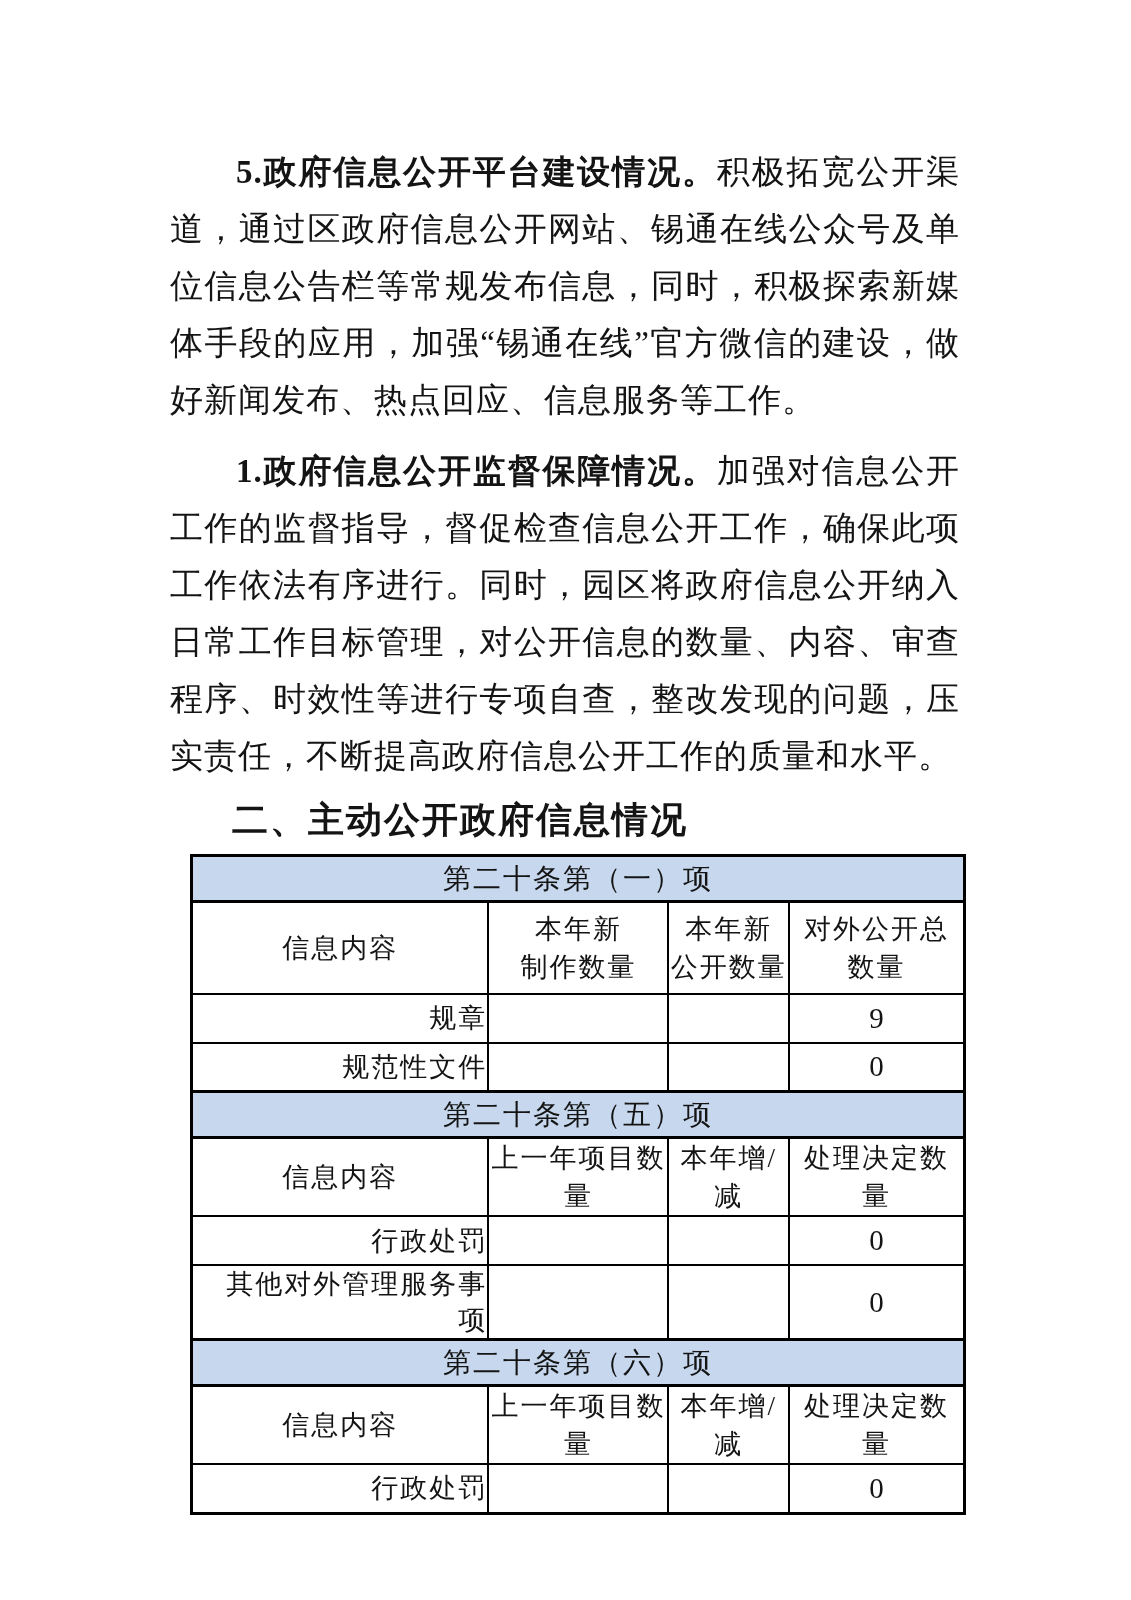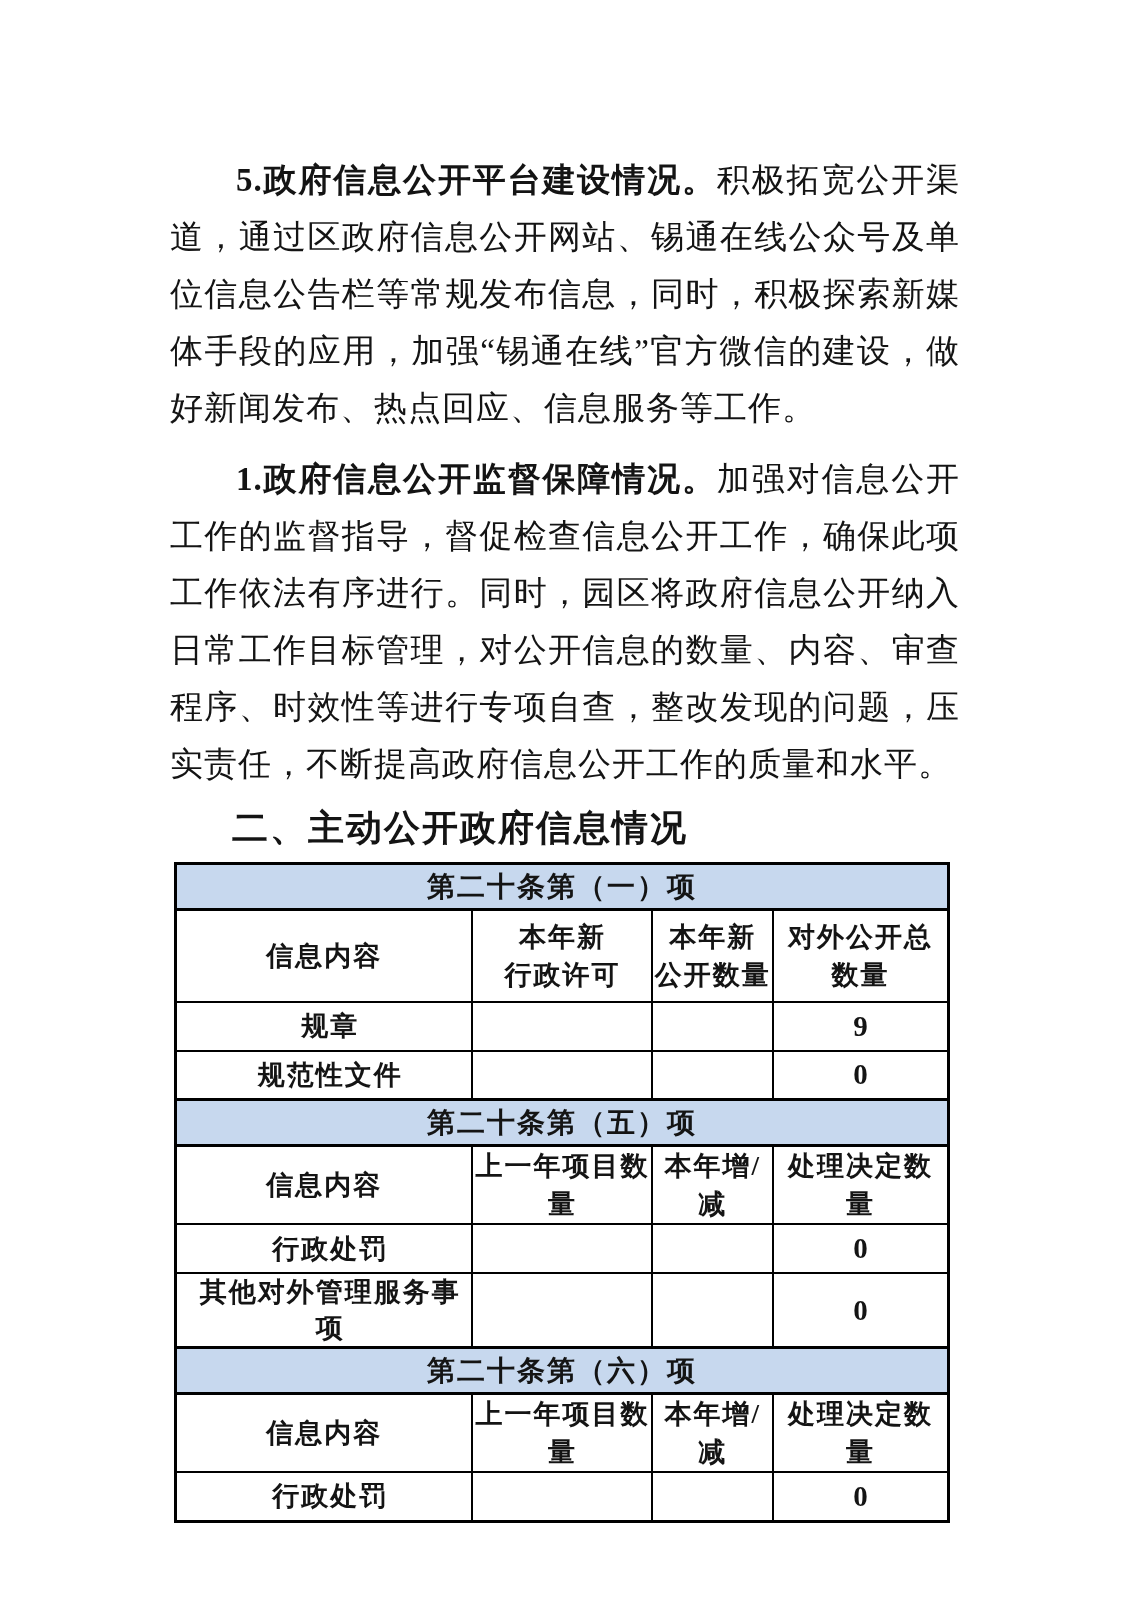--- a/index.html
+++ b/index.html
@@ -14,21 +14,21 @@
     background:#ffffff;
     font-family:"Liberation Serif","DejaVu Serif",serif;
     color:var(--text-color);
     overflow:hidden;
     position:relative;
   }
   .page{
     position:absolute;left:0;top:0;width:1131px;height:1600px;background:#ffffff;
   }
   .content{
-    position:absolute;left:170px;top:152px;width:790px;
+    position:absolute;left:170px;top:144px;width:790px;
   }
   .para{
     margin:0;
     font-size:33px;
     line-height:57px;
     letter-spacing:1px;
     text-align:justify;
     text-indent:66px;
     word-break:break-all;
   }
@@ -36,28 +36,27 @@
   .para .lead{font-weight:700;}
   .section-heading{
     margin:16px 0 0 62px;
     font-family:Liberation Mono, monospace;
     font-weight:700;
     font-size:36px;
     line-height:44px;
     letter-spacing:2px;
   }
   table.report{
-    margin:9px 0 0 4px;
+    margin:9px 0 0 20px;
     width:776px;
     border-collapse:collapse;
     table-layout:fixed;
     border:3px solid var(--border-color);
     font-size:27px;
     letter-spacing:2px;
-    font-weight:bold;
   }
   col.c1{width:38.4%;}
   col.c2{width:23.3%;}
   col.c3{width:15.6%;}
   col.c4{width:22.7%;}
   td{
     border:2px solid var(--border-color);
     padding:0;
     vertical-align:middle;
   }
@@ -66,21 +65,21 @@
   tr.tr-head{height:60px;}
   tr.tr-data{height:49px;}
   td.band{
     background:var(--section-band-bg);
     text-align:center;
     font-size:28px;
     border-top:3px solid var(--border-color);
     border-bottom:3px solid var(--border-color);
   }
   td.head{text-align:center;line-height:38px;}
-  td.label{text-align:center;padding-left:12px;}
+  td.label{text-align:right;padding-left:12px;}
   td.num{
     text-align:center;
     font-family:"Liberation Serif","DejaVu Serif",serif;
     font-size:29px;
     letter-spacing:0;
   }
 </style>
 </head>
 <body>
 
@@ -104,21 +103,21 @@
 
         <tr class="tr-band">
           <td class="band" colspan="4">第二十条第（一）项</td>
         </tr>
         <tr class="tr-head-tall">
           <td class="head">
             <div>信息内容</div>
           </td>
           <td class="head">
             <div>本年新</div>
-            <div>行政许可</div>
+            <div>制作数量</div>
           </td>
           <td class="head">
             <div>本年新</div>
             <div>公开数量</div>
           </td>
           <td class="head">
             <div>对外公开总数量</div>
           </td>
         </tr>
         <tr class="tr-data">

